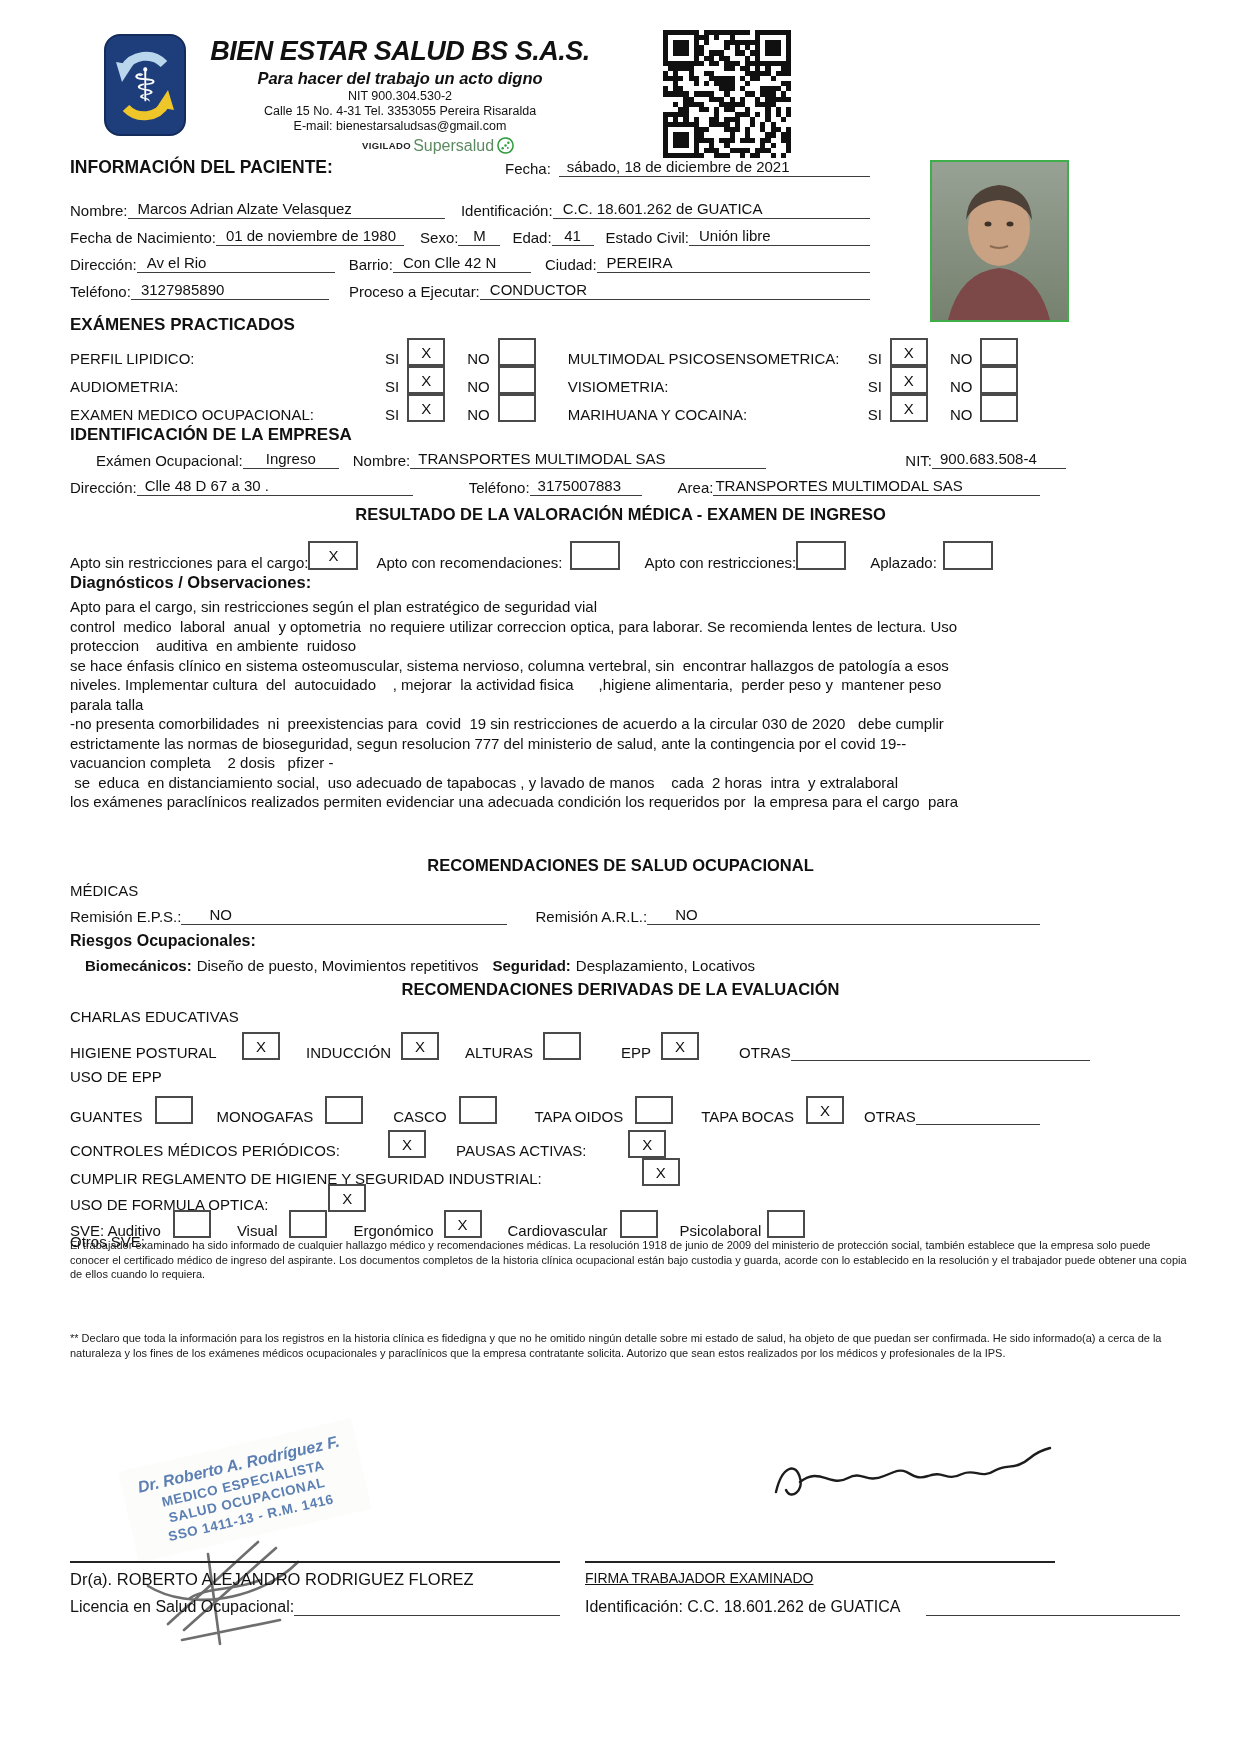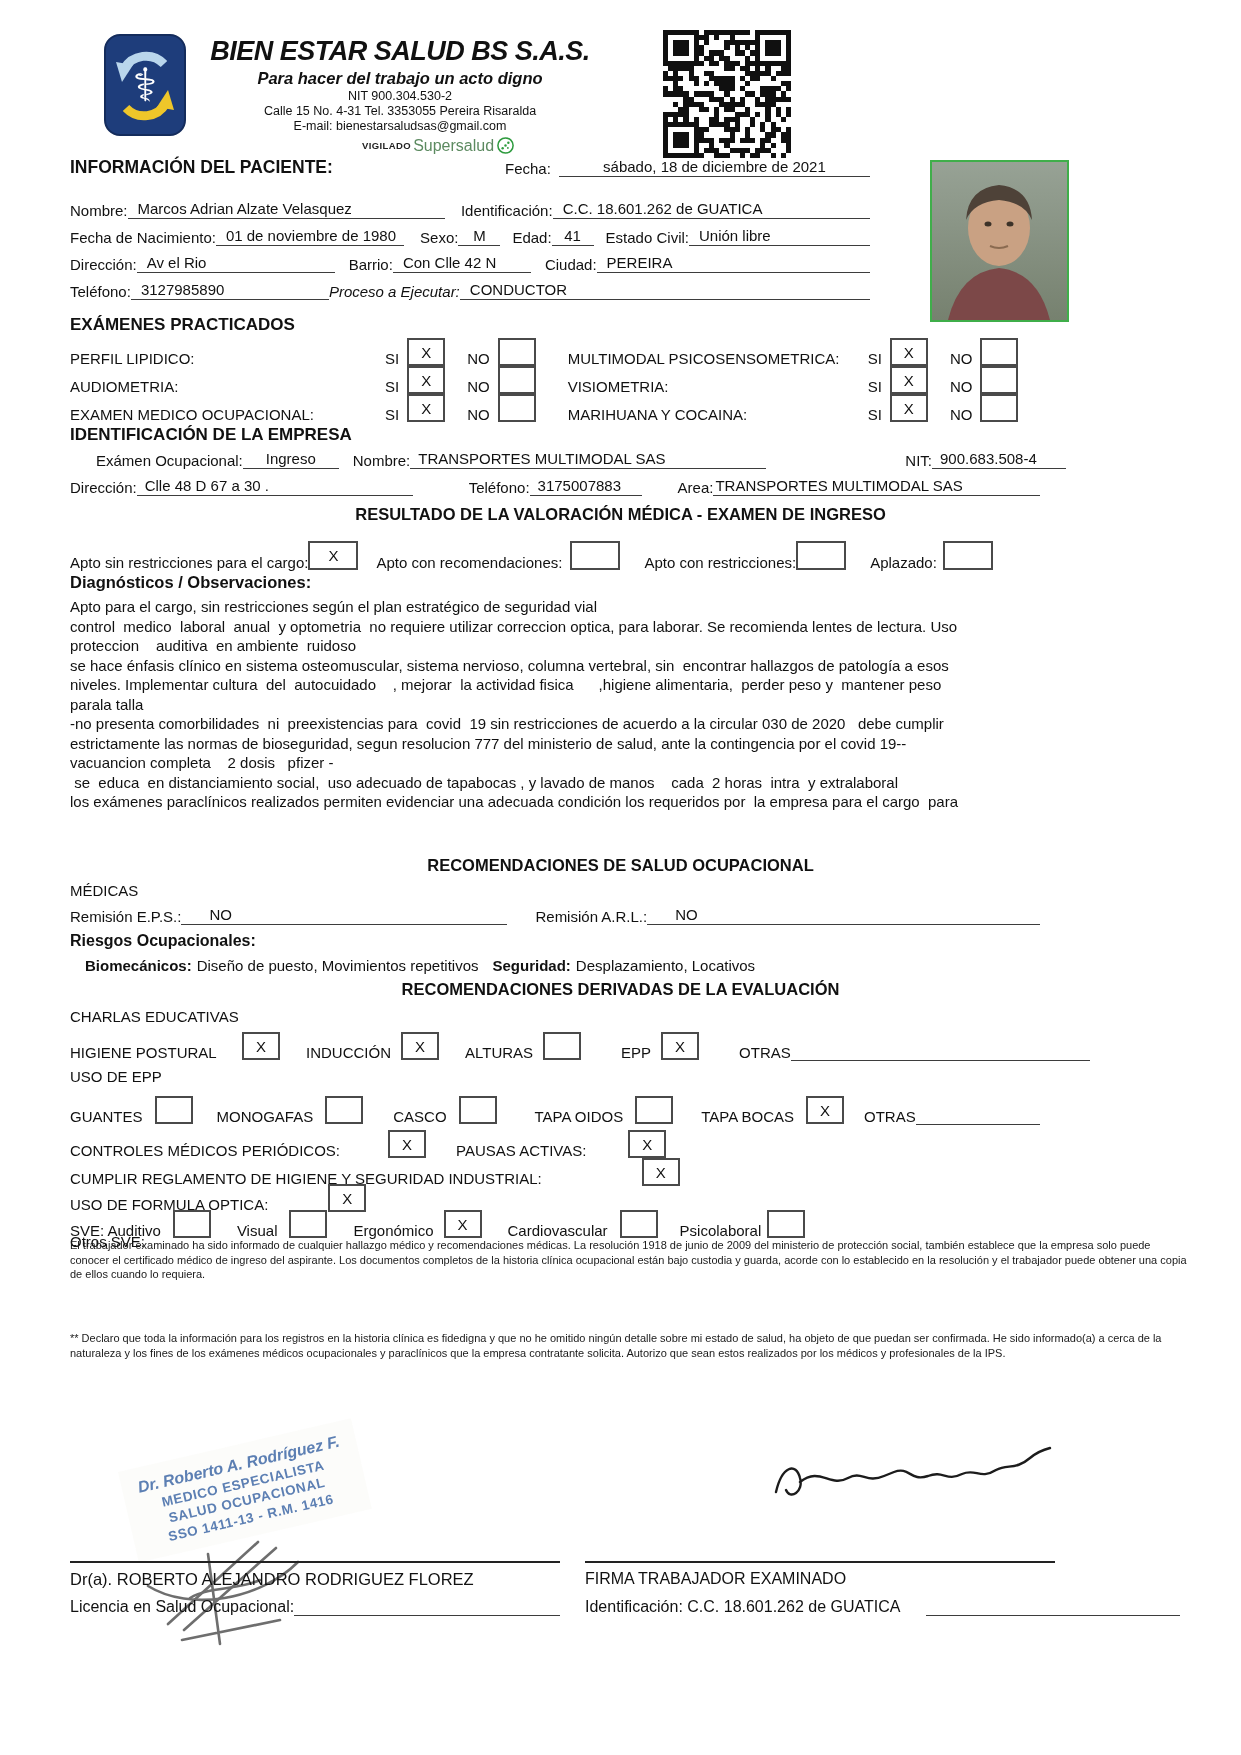--- a/index.html
+++ b/index.html
@@ -4,21 +4,21 @@
 <style>
   html,body{margin:0;padding:0;background:#fff;}
   .page{position:relative;width:1241px;height:1755px;background:#fff;overflow:hidden;
         font-family:"Liberation Sans",sans-serif;color:#111;font-size:15px;}
   .abs{position:absolute;}
   .row{position:absolute;display:flex;align-items:flex-end;}
   .b{font-weight:bold;}
   .lbl{white-space:pre;flex:none;}
   .uv{border-bottom:1.6px solid #3d3d3d;padding:0 8px 1px 8px;white-space:pre;}
   .ufill{border-bottom:1.6px solid #3d3d3d;flex:1;padding:0 8px 1px 10px;white-space:pre;}
-  .uctr{border-bottom:1.6px solid #3d3d3d;flex:1;padding:0 8px 1px 8px;text-align:center;white-space:pre;}
+  .uctr{border-bottom:1.6px solid #3d3d3d;flex:1;padding:0 8px 1px 8px;white-space:pre;}
   .cb{width:34px;height:24px;border:2px solid #4a4a4a;display:flex;align-items:center;justify-content:center;
       font-size:15px;flex:none;margin-bottom:1px;background:#fff;}
   .cb2{width:46px;height:25px;}
   .sec{position:absolute;font-weight:bold;font-size:17px;}
   .ctr{position:absolute;left:0;width:1241px;text-align:center;font-weight:bold;font-size:16.5px;}
   .diag-line{white-space:pre-wrap;line-height:19.5px;}
   .legal{position:absolute;left:70px;width:1122px;font-size:11px;line-height:14.6px;color:#1a1a1a;}
   .qr{display:grid;grid-template-columns:repeat(25,1fr);grid-template-rows:repeat(25,1fr);background:#fff;}
   .qr div{background:#fff;}
   .qr div.on{background:#101010;}
@@ -749,21 +749,21 @@
     <span class="ufill" style="max-width:180px;">Av el Rio</span>
     <span class="lbl" style="margin-left:14px;">Barrio:</span>
     <span class="ufill" style="max-width:120px;">Con Clle 42 N</span>
     <span class="lbl" style="margin-left:14px;">Ciudad:</span>
     <span class="ufill">PEREIRA</span>
   </div>
 
   <div class="row" style="left:70px;top:281px;width:800px;">
     <span class="lbl">Teléfono:</span>
     <span class="ufill" style="max-width:180px;">3127985890</span>
-    <span class="lbl" style="font-style:italic;">Proceso a Ejecutar:</span>
+    <span class="lbl" style="margin-left:20px;">Proceso a Ejecutar:</span>
     <span class="ufill">CONDUCTOR</span>
   </div>
 
   <div class="sec" style="left:70px;top:315px;">EXÁMENES PRACTICADOS</div>
 
   <div class="row" style="left:70px;top:338px;width:1105px;align-items:flex-end;">
     <span class="lbl" style="width:315px;">PERFIL LIPIDICO:</span>
     <span class="lbl" style="margin-right:8px;">SI</span>
     <span class="cb">X</span>
     <span class="lbl" style="margin-left:22px;margin-right:8px;">NO</span>
@@ -959,21 +959,21 @@
   <div class="abs" style="left:768px;top:1440px;">
     <svg width="290" height="70" viewBox="0 0 290 70">
       <path d="M8 52 C 14 26, 28 22, 32 38 C 36 52, 22 60, 18 50 M32 42 C 52 26, 62 48, 80 38 C 94 30, 98 44, 116 36 L126 32 C 142 26, 142 42, 160 36 C 176 30, 178 42, 194 34 C 208 28, 212 40, 228 30 C 240 24, 248 30, 262 18 C 268 13, 274 10, 282 8" stroke="#1c1c1c" stroke-width="2.4" fill="none" stroke-linecap="round"></path>
     </svg>
   </div>
 
   <div class="abs" style="left:70px;top:1561px;width:490px;border-top:2.2px solid #222;"></div>
   <div class="abs" style="left:585px;top:1561px;width:470px;border-top:2.2px solid #222;"></div>
 
   <div class="abs" style="left:70px;top:1570px;font-size:16.5px;">Dr(a). ROBERTO ALEJANDRO RODRIGUEZ FLOREZ</div>
-  <div class="abs" style="left:585px;top:1570px;font-size:16px;">FIRMA TRABAJADOR EXAMINADO</div>
+  <div class="abs" style="left:585px;top:1570px;font-size:14px;text-decoration:underline;">FIRMA TRABAJADOR EXAMINADO</div>
 
   <div class="row" style="left:70px;top:1598px;width:490px;font-size:16px;">
     <span class="lbl">Licencia en Salud Ocupacional:</span>
     <span class="ufill"></span>
   </div>
 
   <div class="row" style="left:585px;top:1598px;width:595px;font-size:16px;">
     <span class="lbl">Identificación: C.C. 18.601.262 de GUATICA</span>
     <span class="ufill" style="margin-left:26px;"></span>
   </div>

